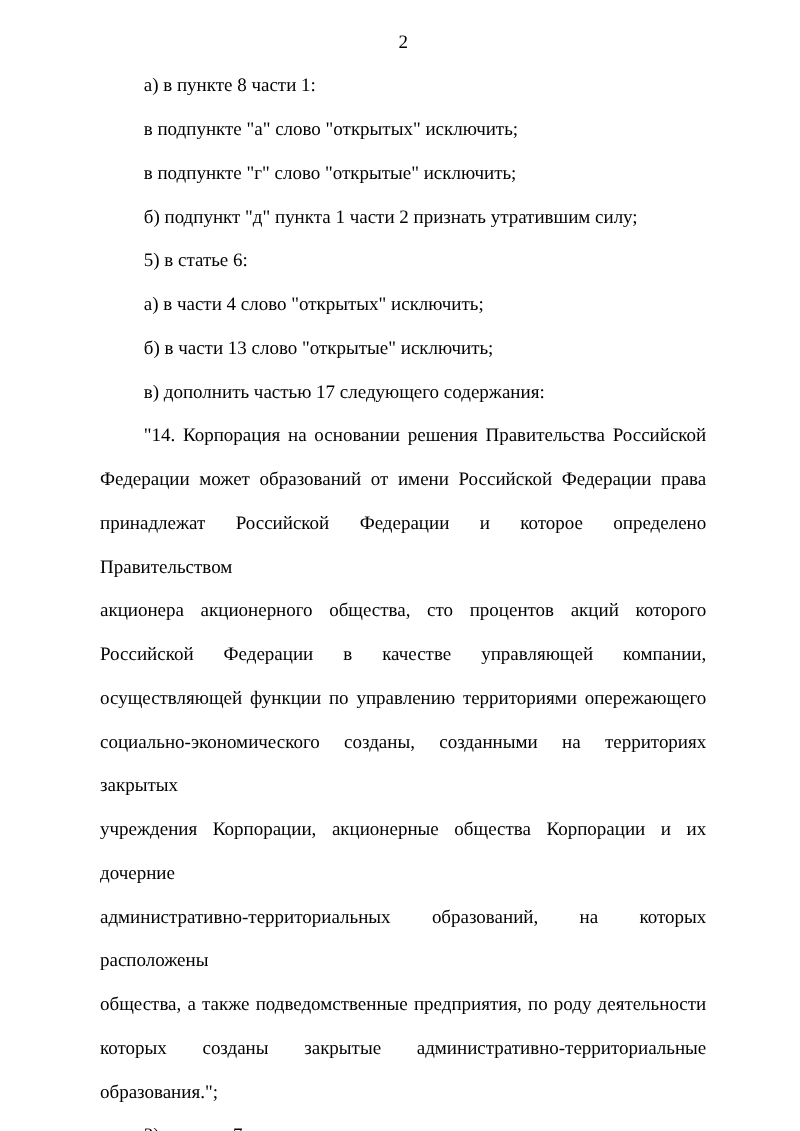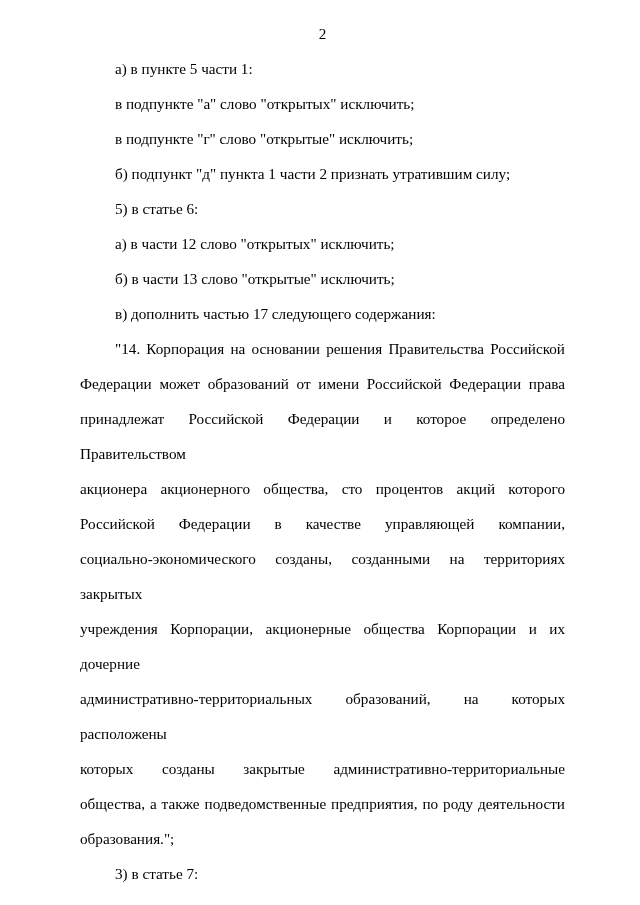--- a/index.html
+++ b/index.html
@@ -42,38 +42,39 @@
     text-align-last: left;
   }
 </style>
 </head>
 <body>
 
 <div class="page">
 
   <div class="page-number">2</div>
 
-  <p class="line">а) в пункте 5 части 1:</p>
+  <p class="line">а) в пункте 8 части 1:</p>
   <p class="line">в подпункте "а" слово "открытых" исключить;</p>
   <p class="line">в подпункте "г" слово "открытые" исключить;</p>
   <p class="line">б) подпункт "д" пункта 1 части 2 признать утратившим силу;</p>
   <p class="line">5) в статье 6:</p>
-  <p class="line">а) в части 12 слово "открытых" исключить;</p>
+  <p class="line">а) в части 4 слово "открытых" исключить;</p>
   <p class="line">б) в части 13 слово "открытые" исключить;</p>
   <p class="line">в) дополнить частью 17 следующего содержания:</p>
 
   <div>
     <div class="pline first">"14. Корпорация на основании решения Правительства Российской</div>
     <div class="pline">Федерации может образований от имени Российской Федерации права</div>
     <div class="pline">принадлежат Российской Федерации и которое определено Правительством</div>
     <div class="pline">акционера акционерного общества, сто процентов акций которого</div>
     <div class="pline">Российской Федерации в качестве управляющей компании,</div>
+    <div class="pline">осуществляющей функции по управлению территориями опережающего</div>
     <div class="pline">социально-экономического созданы, созданными на территориях закрытых</div>
     <div class="pline">учреждения Корпорации, акционерные общества Корпорации и их дочерние</div>
     <div class="pline">административно-территориальных образований, на которых расположены</div>
+    <div class="pline">общества, а также подведомственные предприятия, по роду деятельности</div>
     <div class="pline">которых созданы закрытые административно-территориальные</div>
-    <div class="pline">общества, а также подведомственные предприятия, по роду деятельности</div>
     <div class="pline last">образования.";</div>
   </div>
 
   <p class="line">3) в статье 7:</p>
 
 </div>
 
 </body></html>

